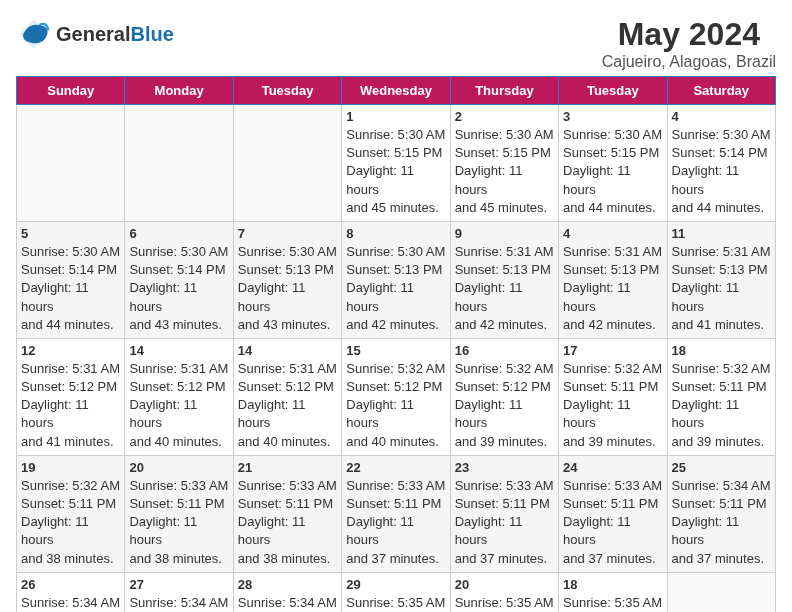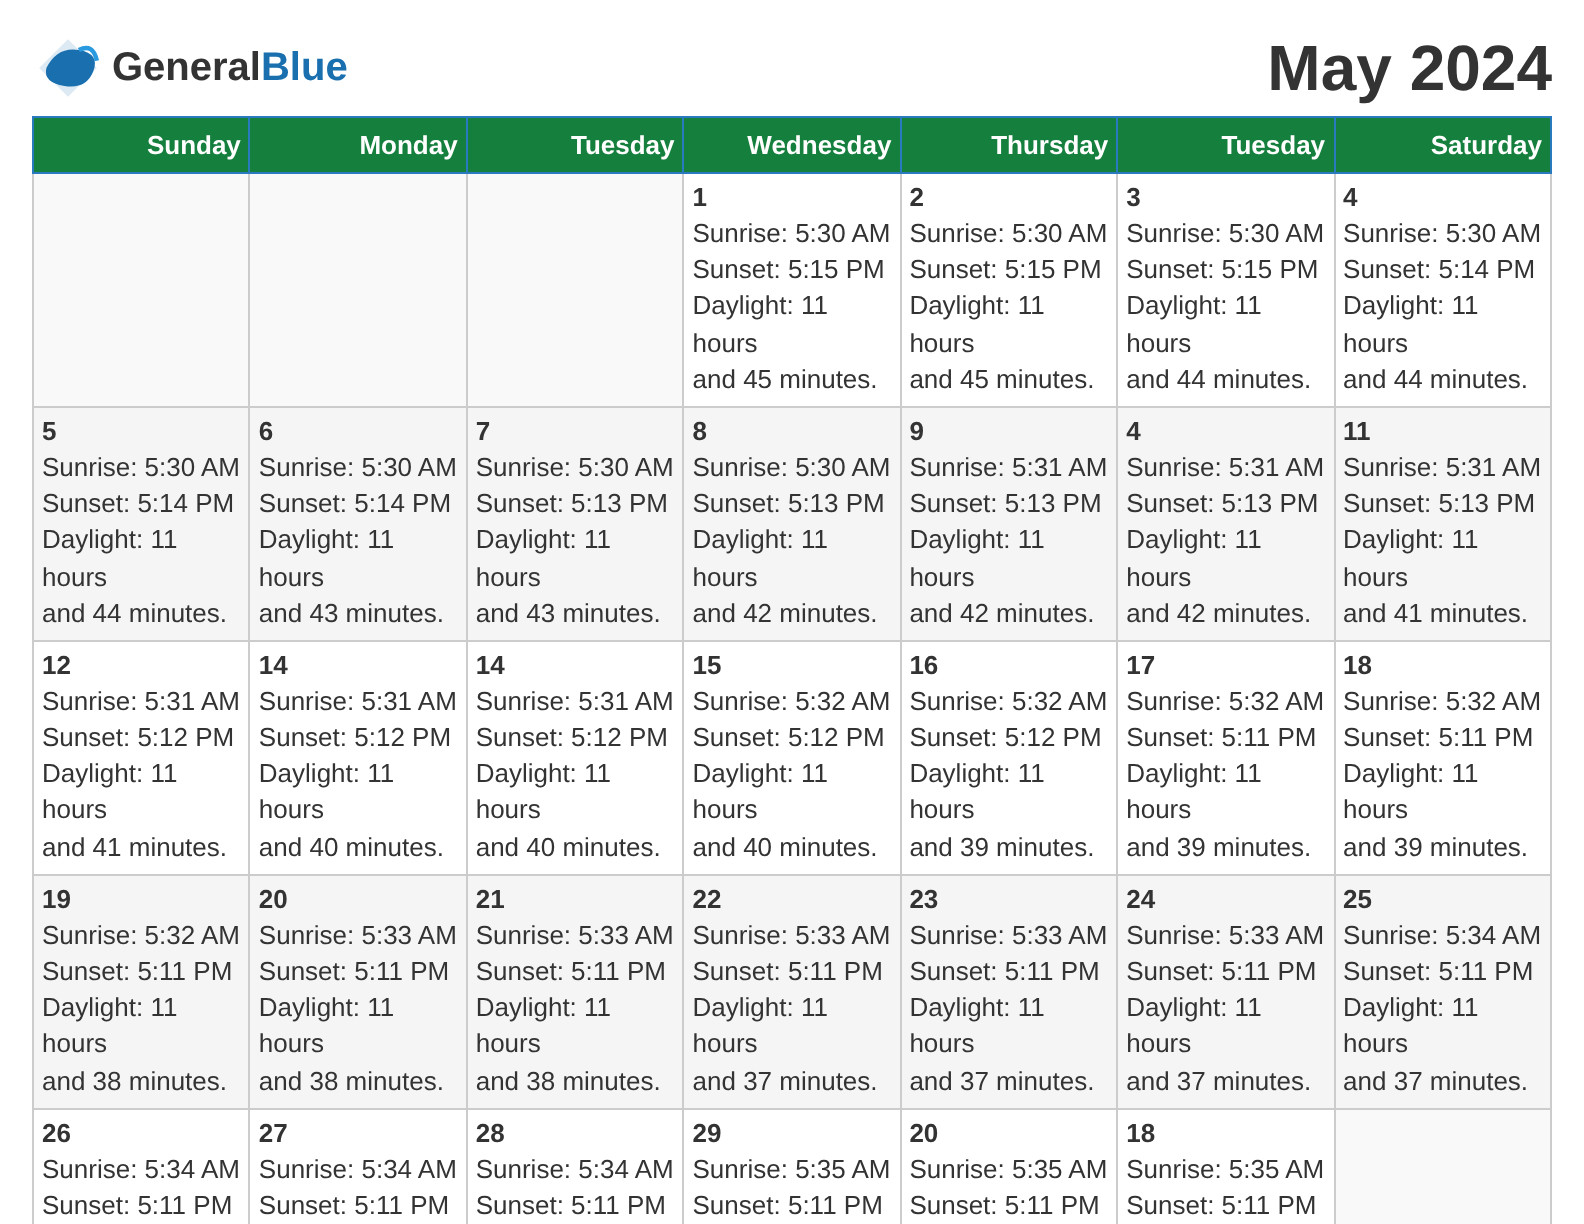--- a/index.html
+++ b/index.html
@@ -42,24 +42,24 @@
     .location {
       font-size: 16px;
       color: #555;
     }
     table {
       width: 100%;
       border-collapse: collapse;
       font-size: 11px;
     }
     thead tr th {
-      background-color: #15803d;
+      background-color: #be185d;
       color: #fff;
       padding: 6px 4px;
-      text-align: right;
+      text-align: center;
       font-size: 13px;
       font-weight: bold;
       border: 1px solid #2a7abf;
     }
     tbody tr td {
       border: 1px solid #ccc;
       vertical-align: top;
       padding: 4px;
       width: calc(100% / 7);
       min-height: 80px;
@@ -96,20 +96,21 @@
       <path d="M26 10 Q34 6 36 16" fill="none" stroke="#2a9ae0" stroke-width="2.5"></path>
     </svg>
     <div>
       <span class="logo-text">
         <span class="logo-general">General</span><span class="logo-blue">Blue</span>
       </span>
     </div>
   </div>
   <div class="title-area">
     <div class="month-title">May 2024</div>
+    <div class="location">Cajueiro, Alagoas, Brazil</div>
   </div>
 </div>
 
 <table>
   <thead>
     <tr id="header-row">
     <th>Sunday</th>
         <th>Monday</th>
         <th>Tuesday</th>
         <th>Wednesday</th>

